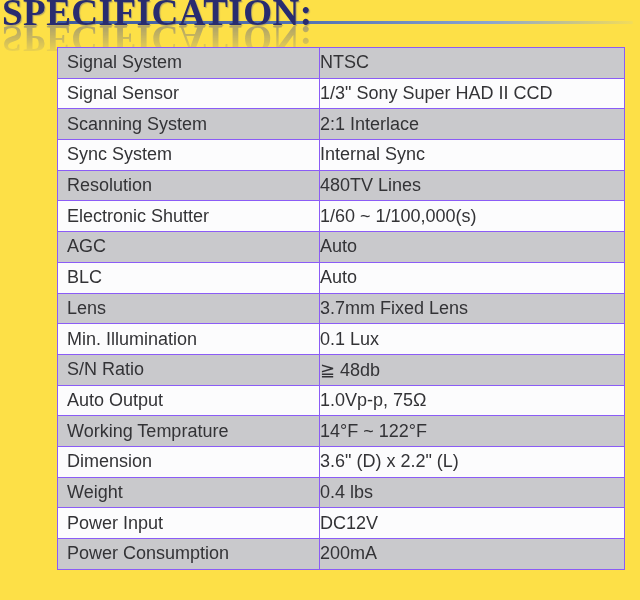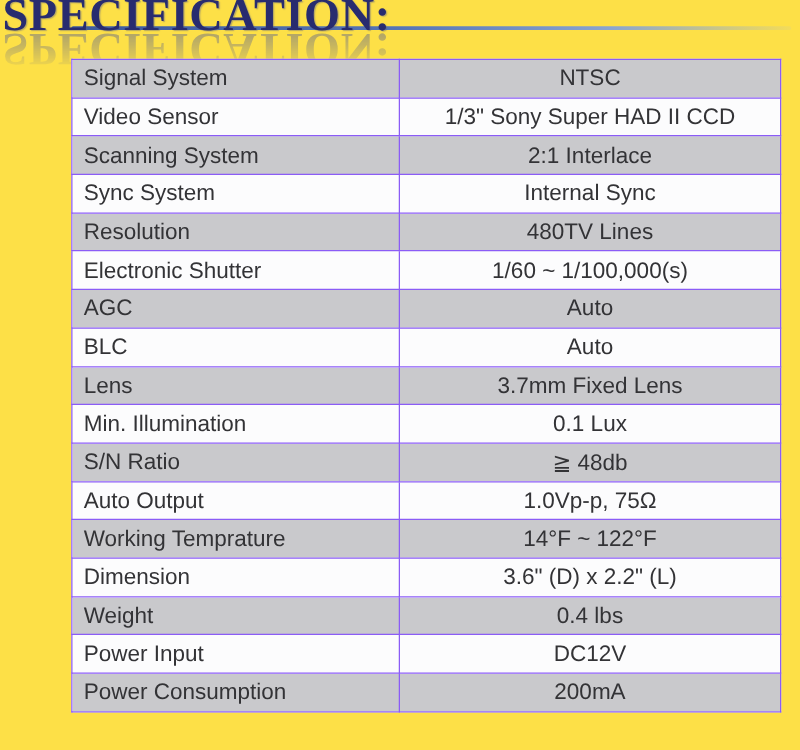--- a/index.html
+++ b/index.html
@@ -88,21 +88,20 @@
     border: 1px solid #8b5cf6;
     overflow: hidden;
     white-space: nowrap;
   }
   .spec-table td.label {
     width: 252px;
     padding-left: 9px;
     text-align: left;
   }
   .spec-table td.value {
-    text-align: center;
   }
   .spec-table tr:nth-child(odd) td {
     background: #c9c9cc;
   }
   .spec-table tr:nth-child(even) td {
     background: #fcfcfd;
   }
 </style>
 </head>
 <body>
@@ -116,21 +115,21 @@
   </div>
 
   <table class="spec-table">
     <tbody id="spec-body">
     <tr>
       <td class="label">Signal System</td>
       <td class="value">NTSC</td>
     </tr>
 
     <tr>
-      <td class="label">Video Sensor</td>
+      <td class="label">Signal Sensor</td>
       <td class="value">1/3" Sony Super HAD II CCD</td>
     </tr>
 
 
     <tr>
       <td class="label">Scanning System</td>
       <td class="value">2:1 Interlace</td>
     </tr>
 
     <tr>

